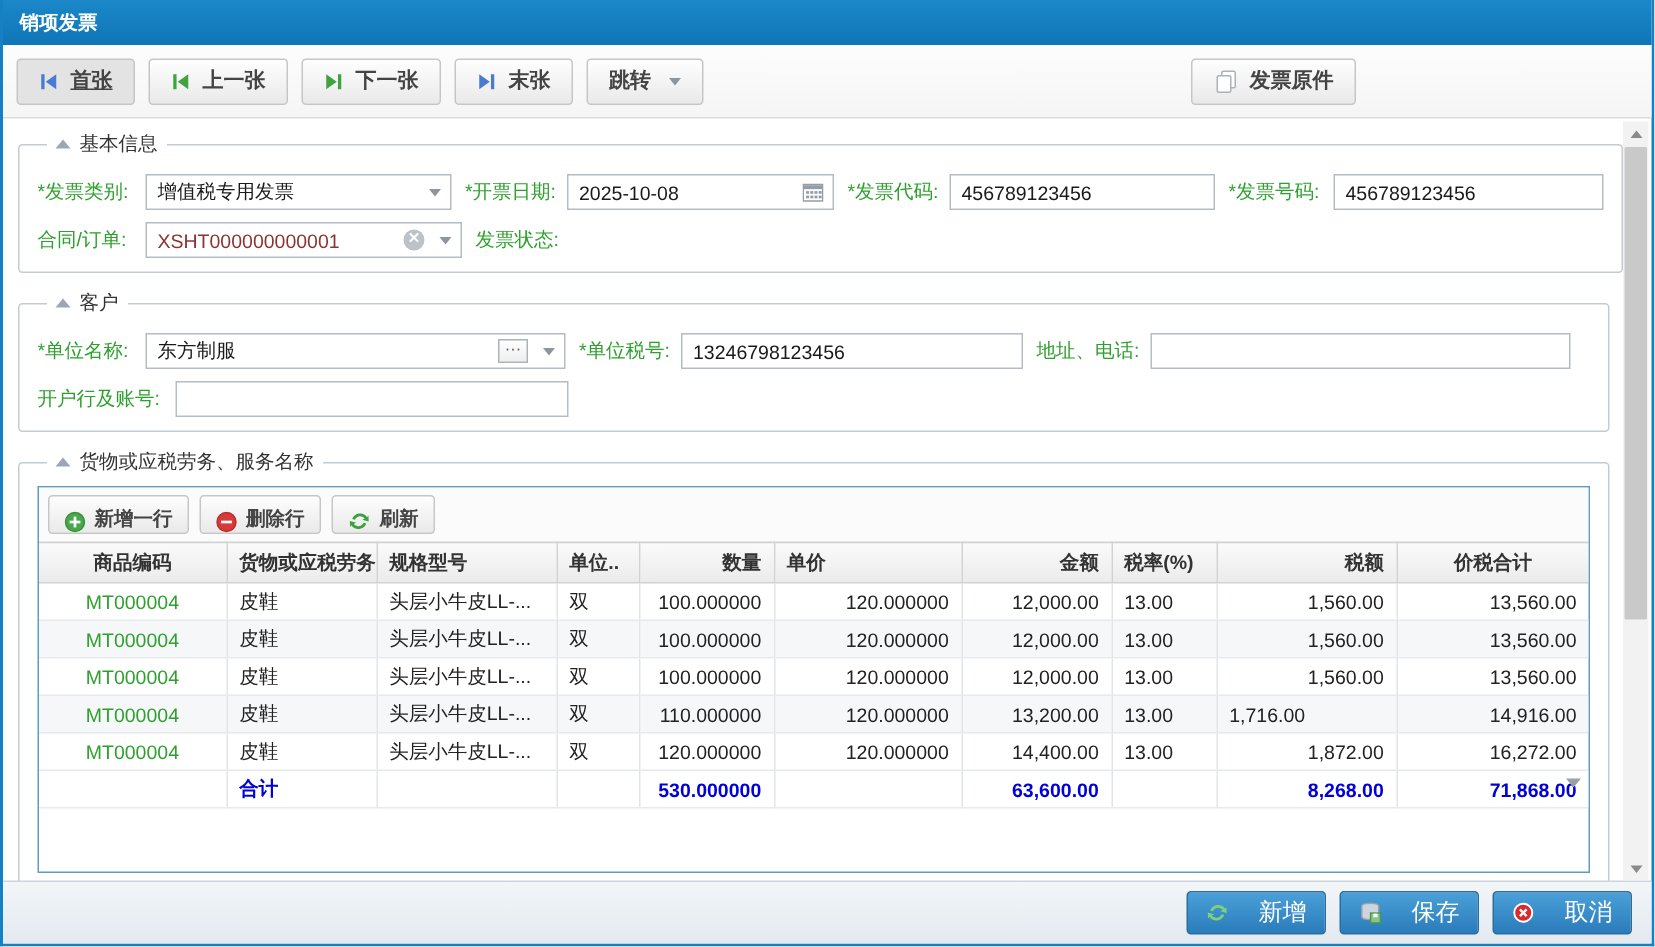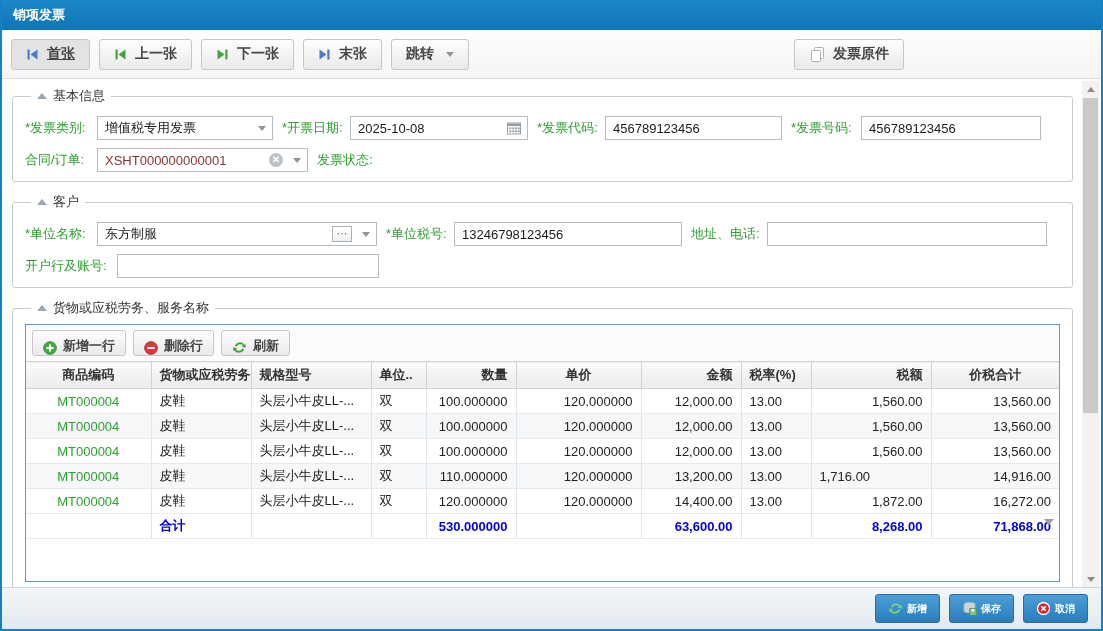--- a/index.html
+++ b/index.html
@@ -62,23 +62,23 @@
   table.grid td.code-cell { color:#2da02d; }
   table.grid tr.total-row { background:#fff !important; }
   table.grid tr.total-row td { color:#0000dd; font-weight:bold; }
   .grid-down-arrow { position:absolute; right:5px; bottom:56px; width:0; height:0;
     border-left:5px solid transparent; border-right:5px solid transparent; border-top:6px solid #9aa0a6; }
 
   
   .footer { position:absolute; left:0; right:0; bottom:0; height:42px;
     background:linear-gradient(#f3f6f9,#e2e9ef); border-top:1px solid #ccd5dd;
     display:flex; align-items:center; justify-content:flex-end; gap:9px; padding-right:13px; }
-  .btn-blue { height:29px; padding:0 12px; display:inline-flex; align-items:center; gap:4px;
+  .btn-blue { height:29px; padding:0 12px; display:inline-flex; align-items:center; gap:20px;
     background:linear-gradient(#4aa0d8,#2a7cba); border:1px solid #2a6da0; border-radius:3px;
-    color:#fff; font-size:10px; font-weight:bold; cursor:pointer; }
+    color:#fff; font-size:16px; font-weight:normal; cursor:pointer; }
 
   
   .v-scroll { position:absolute; top:81px; right:2px; width:17px; height:506px; background:#f2f2f2; }
   .v-scroll .sb-btn { position:absolute; left:0; width:17px; height:16px; display:flex; align-items:center; justify-content:center; }
   .sb-up { top:0; } .sb-dn { bottom:0; }
   .sb-tri-up { width:0; height:0; border-left:4px solid transparent; border-right:4px solid transparent; border-bottom:5px solid #8a8a8a; }
   .sb-tri-dn { width:0; height:0; border-left:4px solid transparent; border-right:4px solid transparent; border-top:5px solid #8a8a8a; }
   .sb-thumb { position:absolute; left:1px; top:17px; width:15px; height:315px; background:#c9c9c9; border-radius:1px; cursor:pointer; }
 
   .icon { flex:none; display:inline-flex; }
@@ -147,21 +147,21 @@
 
   <div class="content">
 
     <fieldset>
       <legend>
         <span class="tri-up"></span>
         <span>基本信息</span>
       </legend>
       <div class="frow">
         <span class="lbl w72">*发票类别:</span>
-        <div class="combo" style="width:176px">
+        <div class="combo" style="width:204px">
           <span class="ctext">增值税专用发票</span>
           <span class="caret-down"></span>
         </div>
         <span class="gap"></span>
         <span class="lbl w68">*开票日期:</span>
         <div class="combo" style="width:178px">
           <span class="ctext">2025-10-08</span>
           <span class="icon">
             <svg width="14" height="13" viewBox="0 0 14 13">
                 <rect x="0.5" y="1" width="13" height="11" fill="#fff" stroke="#959da5"></rect>
@@ -272,21 +272,21 @@
               <col style="width: 120px;">
               <col>
             </colgroup>
           <thead>
               <tr>
                 <th style="text-align: center;">商品编码</th>
                 <th style="text-align: left;">货物或应税劳务</th>
                 <th style="text-align: left;">规格型号</th>
                 <th style="text-align: left;">单位..</th>
                 <th style="text-align: right;">数量</th>
-                <th style="text-align: center;">单价</th>
+                <th style="text-align: left;">单价</th>
                 <th style="text-align: right;">金额</th>
                 <th style="text-align: left;">税率(%)</th>
                 <th style="text-align: right;">税额</th>
                 <th style="">价税合计</th>
               </tr>
             </thead>
           <tbody>
               <tr>
                 <td class="code-cell" style="text-align: center;">MT000004</td>
                 <td style="text-align: left;">皮鞋</td>

